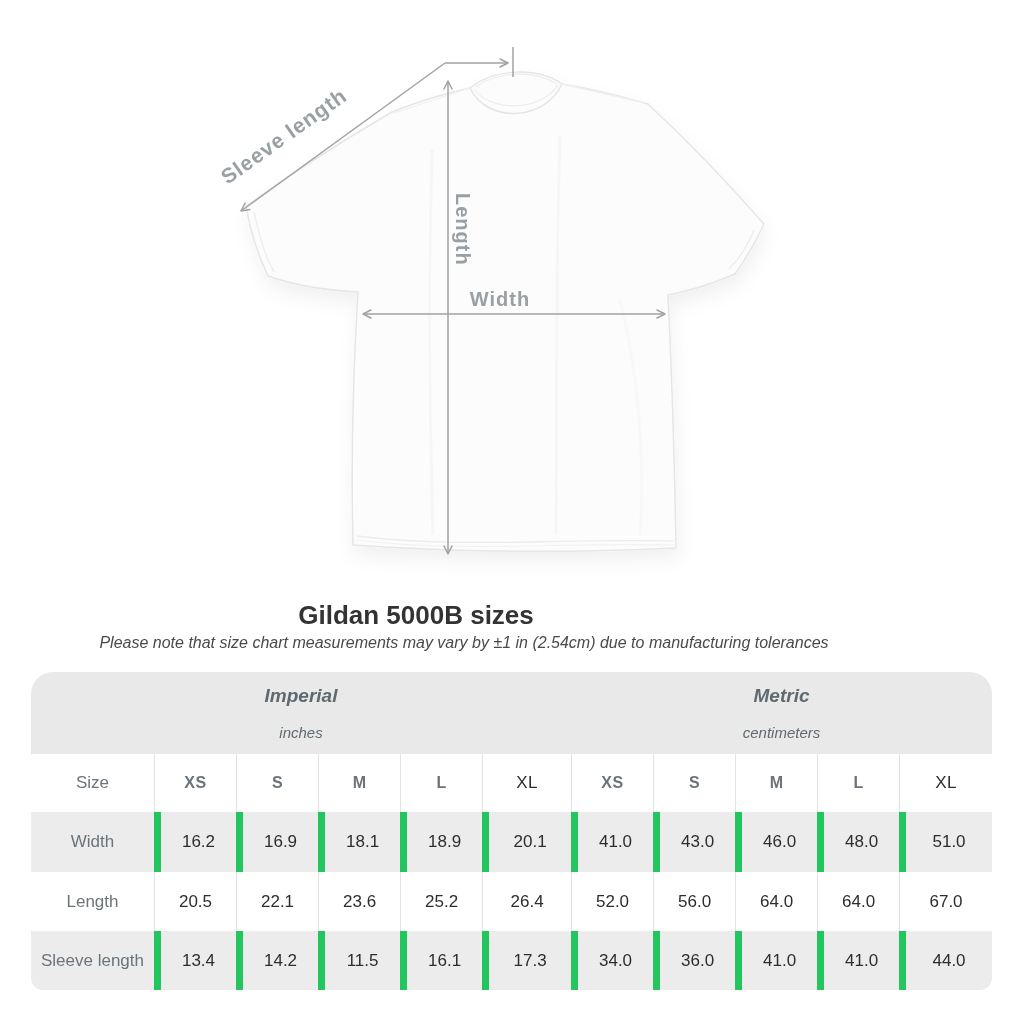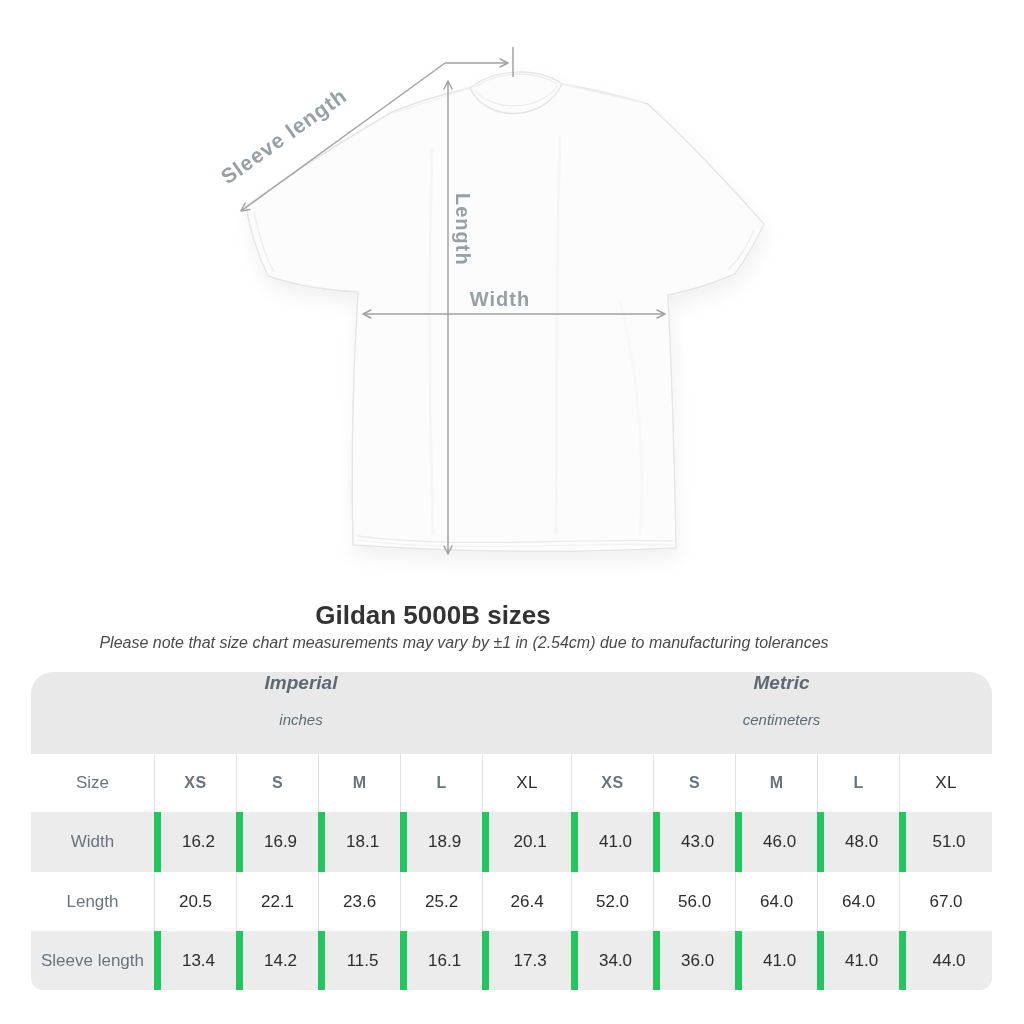--- a/index.html
+++ b/index.html
@@ -5,32 +5,32 @@
   html,body{margin:0;padding:0;background:#ffffff;}
   body{width:1024px;height:1024px;position:relative;overflow:hidden;
        font-family:"Liberation Sans","DejaVu Sans",sans-serif;-webkit-font-smoothing:antialiased;}
   .page{position:absolute;inset:0;background:#ffffff;}
 
   
   .diagram-svg{position:absolute;left:0;top:0;}
   .dim-label{fill:#99a0a4;font-weight:bold;letter-spacing:1px;}
 
   
-  .title{position:absolute;top:600px;left:17px;width:832px;text-align:center;
+  .title{position:absolute;top:600px;left:0;width:832px;text-align:center;
          font-size:26px;font-weight:bold;color:#333333;}
   .subtitle{position:absolute;top:634px;left:0;width:928px;text-align:center;
             font-size:16px;font-style:italic;color:#4a4a4a;}
 
   
   .size-table{position:absolute;left:31px;top:672px;width:961px;
               border-radius:22px 22px 12px 12px;overflow:hidden;}
   .grid-row{display:grid;
             grid-template-columns:123px 83fr 83fr 83fr 83fr 90fr 83fr 83fr 83fr 83fr 94fr;}
   .band{background:#e9e9e9;height:82px;}
-  .band-cell{display:flex;flex-direction:column;align-items:center;gap:17px;}
+  .band-cell{display:flex;flex-direction:column;align-items:center;justify-content:center;gap:17px;}
   .band-imperial{grid-column:1 / 7;}
   .band-metric{grid-column:7 / 12;}
   .band-label{font-size:19px;font-weight:bold;font-style:italic;color:#5e6a71;}
   .band-sub{font-size:15px;font-style:italic;color:#5e6a71;}
 
   .grid-row > .cell{display:flex;align-items:center;justify-content:center;}
   .row-sizes{height:58px;background:#ffffff;}
   .row-white{height:59px;background:#ffffff;}
   .row-gray{background:#ececec;}
   .row-gray.h60{height:60px;}

